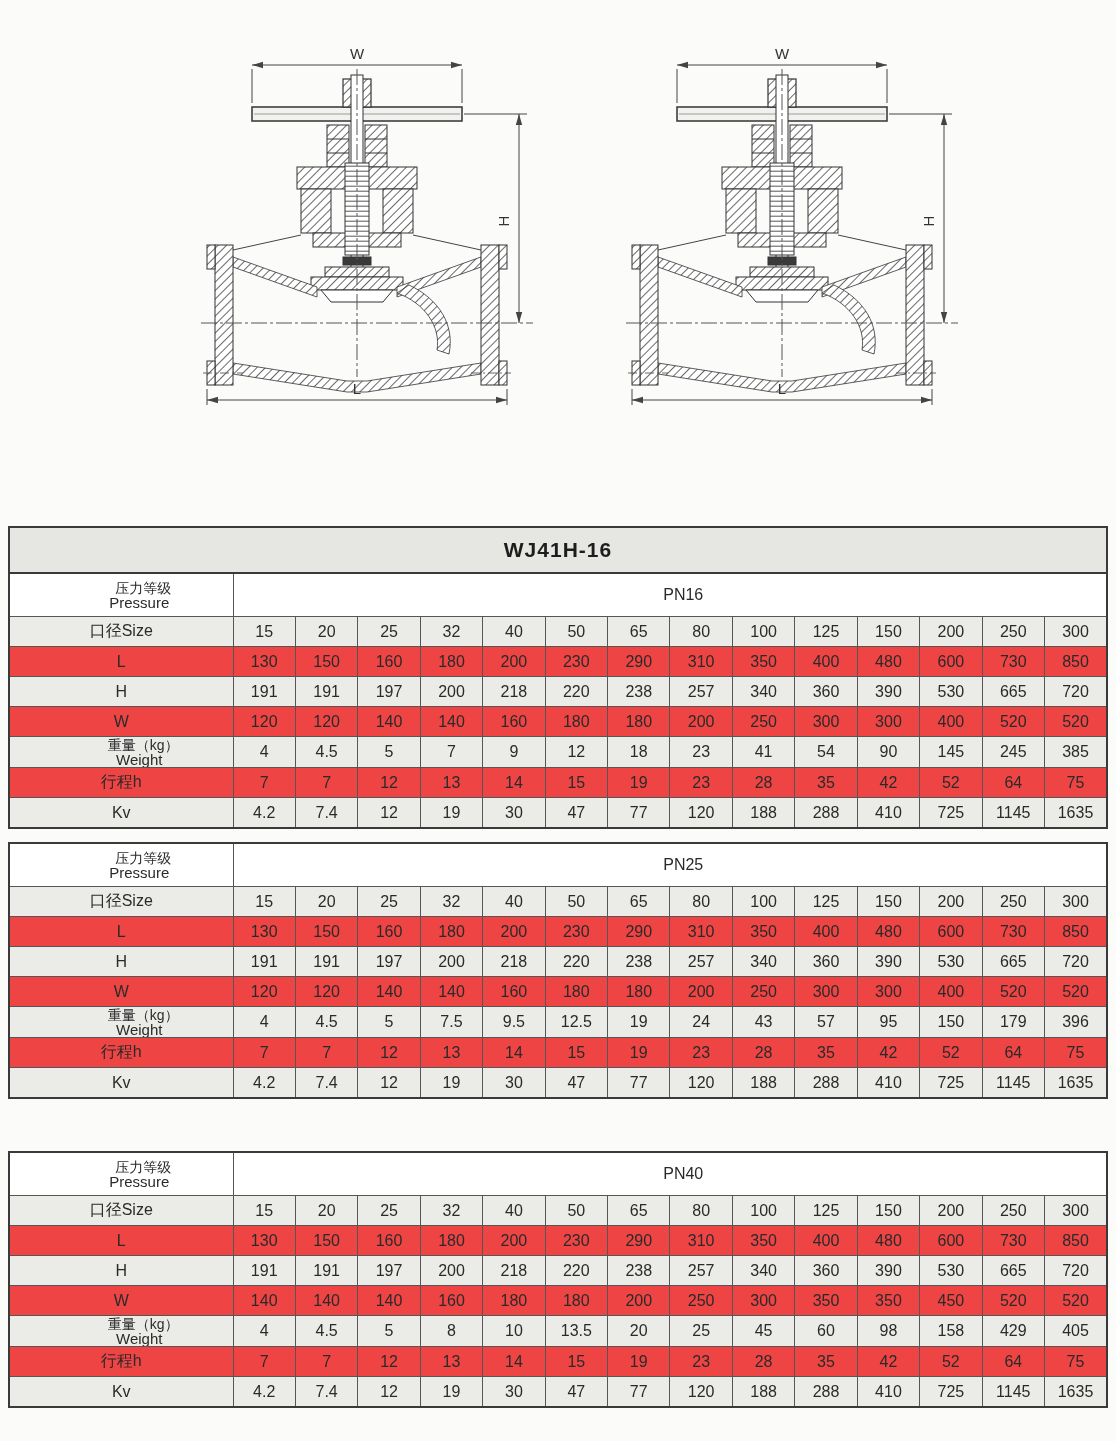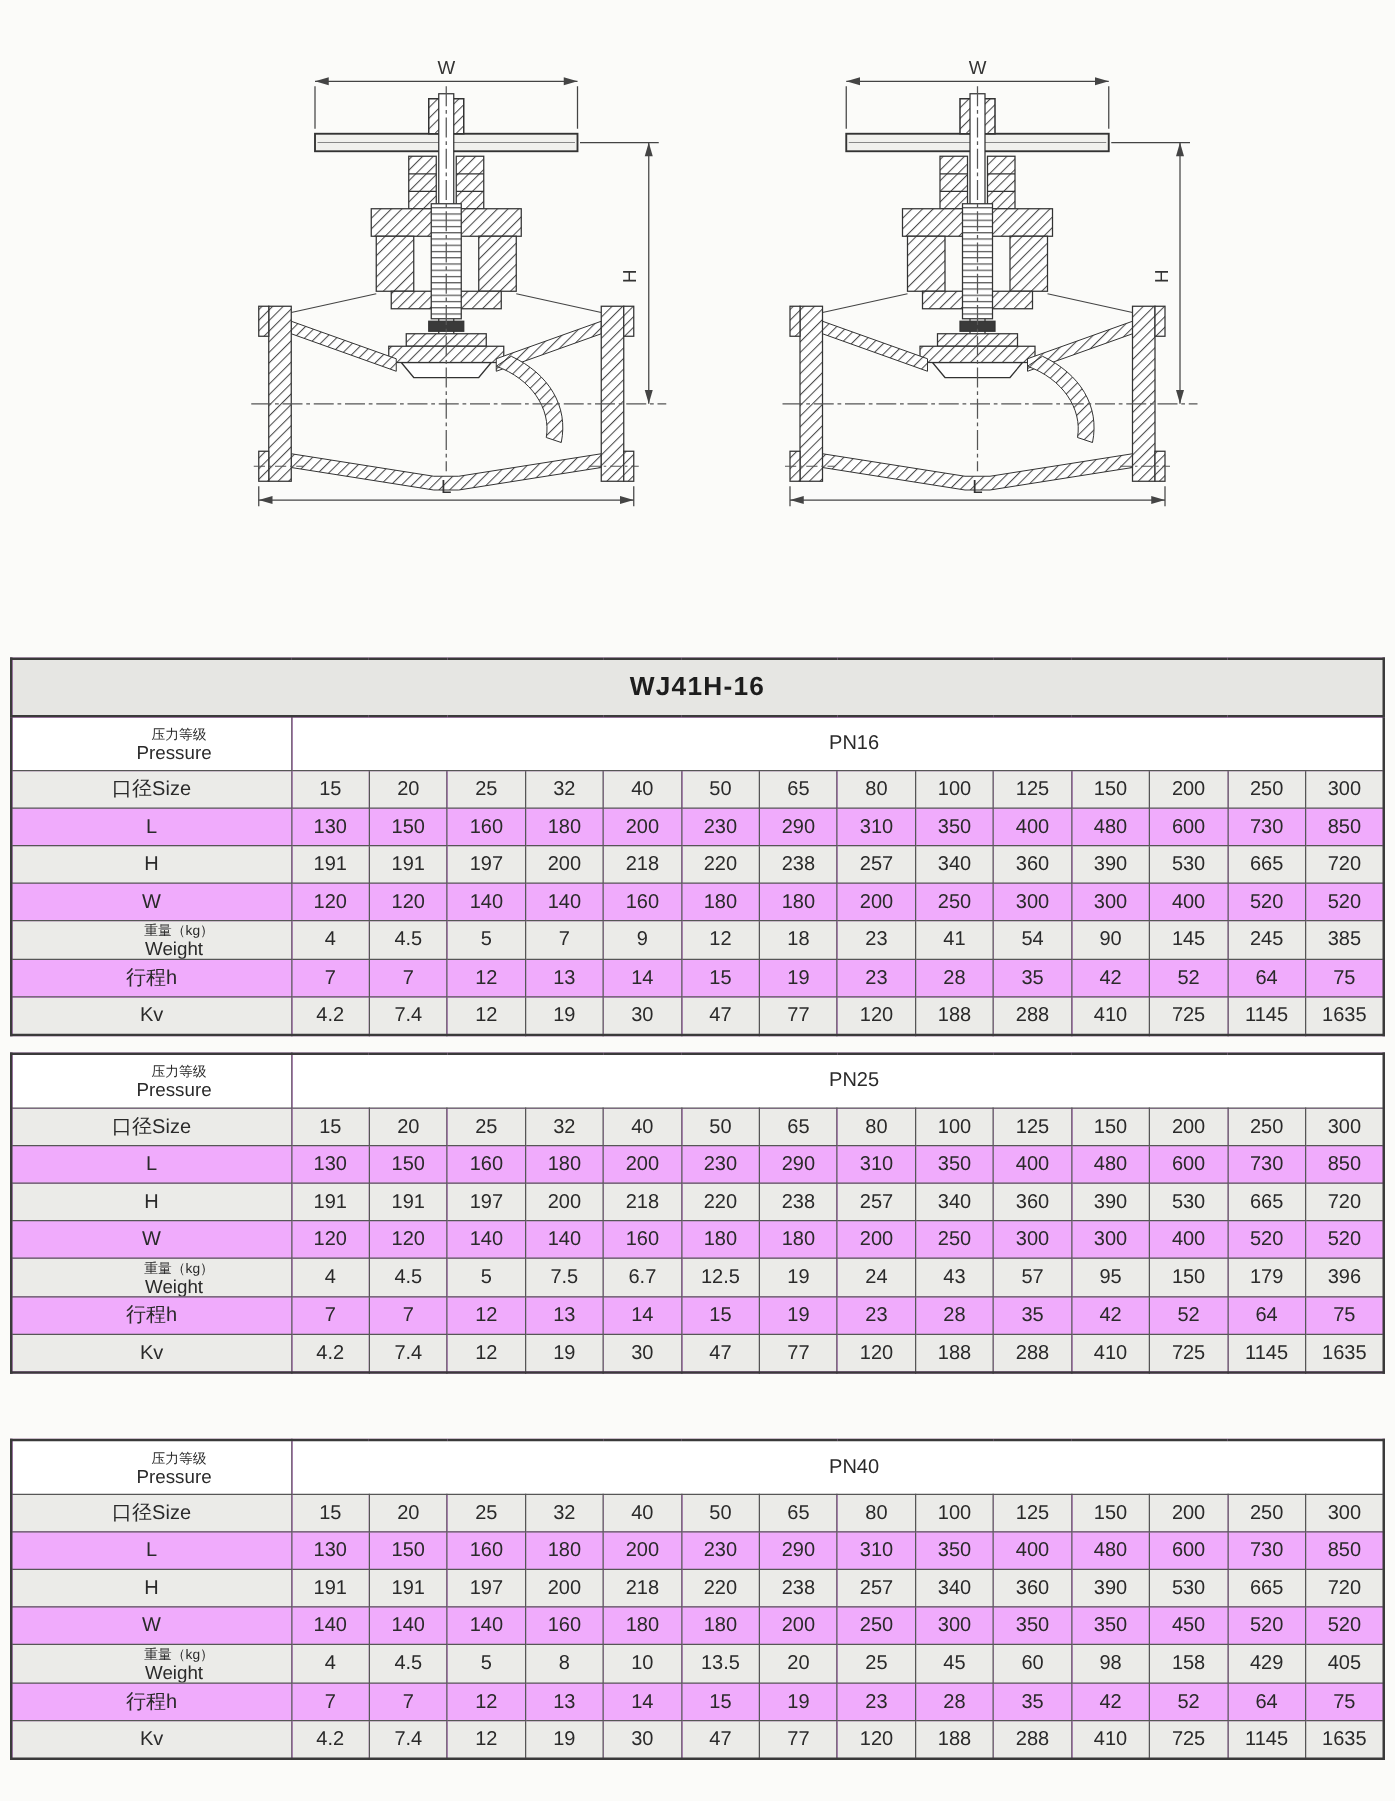--- a/index.html
+++ b/index.html
@@ -8,36 +8,36 @@
     background:#fbfbf9;overflow:hidden;
     font-family:"Liberation Sans", sans-serif;color:#232323;
   }
   .defs-svg{position:absolute;width:0;height:0;}
   .drawing{position:absolute;width:340px;height:370px;}
   .dim-label{font-family:"Liberation Sans",sans-serif;font-size:15px;fill:#333;text-anchor:middle;}
   .tables-host{position:absolute;left:0;top:0;width:100%;height:100%;}
   .table-wrap{position:absolute;left:8px;width:1100px;}
   .table-wrap table{
     border-collapse:collapse;table-layout:fixed;width:1100px;
-    background:#f0abfc;border:2px solid #3a3a3a;
+    background:#ef4444;border:2px solid #3a3a3a;
   }
   .table-wrap td{
     border:1px solid #565656;text-align:center;vertical-align:middle;
     padding:0;white-space:nowrap;overflow:hidden;
     font-size:16px;color:#2a2a2a;
   }
   tr.title td{
     height:44px;background:#e6e6e3;border:2px solid #3a3a3a;
     font-size:21px;font-weight:bold;letter-spacing:1px;color:#1d1d1d;
   }
   tr.pressure td{height:42px;background:#fff;}
   tr.pressure td.pval{font-size:16px;padding-left:27px;}
   tr.data td{height:29px;}
   tr.shade td{background:#ebebe8;}
-  td.lbl .cn{font-size:11px;line-height:16px;margin-left:44px;}
+  td.lbl .cn{font-size:14px;line-height:16px;margin-left:44px;}
   td.lbl .en{font-size:15px;line-height:14px;margin-left:36px;}
 </style>
 </head>
 <body>
 
 <div class="page">
 
   <svg class="defs-svg" aria-hidden="true">
     <defs>
       <pattern id="hatchPat" width="6" height="6" patternUnits="userSpaceOnUse" patternTransform="rotate(45)">
@@ -389,21 +389,21 @@
             </tr>
             <tr class="data shade">
               <td class="lbl">
                 <div class="cn">重量（kg）</div>
                 <div class="en">Weight</div>
               </td>
               <td>4</td>
               <td>4.5</td>
               <td>5</td>
               <td>7.5</td>
-              <td>6.7</td>
+              <td>9.5</td>
               <td>12.5</td>
               <td>19</td>
               <td>24</td>
               <td>43</td>
               <td>57</td>
               <td>95</td>
               <td>150</td>
               <td>179</td>
               <td>396</td>
             </tr>

